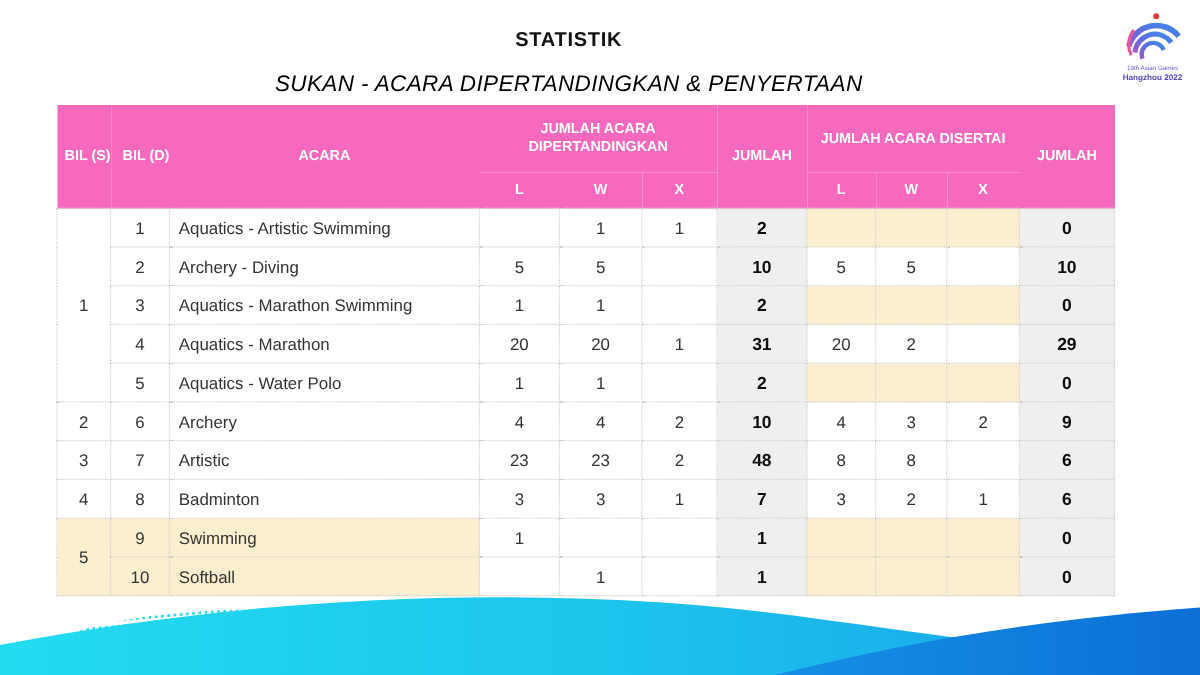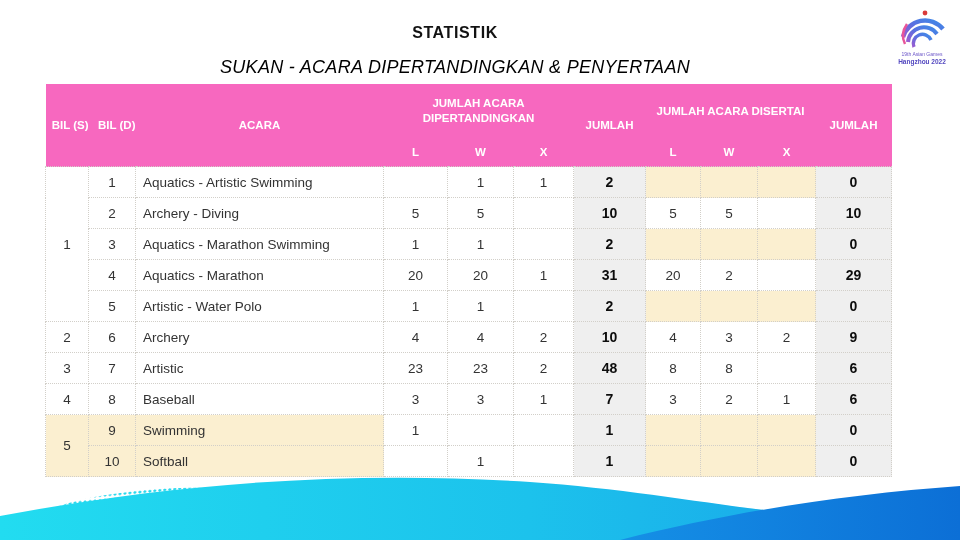--- a/index.html
+++ b/index.html
@@ -150,21 +150,21 @@
         <td>20</td>
         <td>1</td>
         <td class="total">31</td>
         <td>20</td>
         <td>2</td>
         <td></td>
         <td class="total">29</td>
       </tr>
       <tr>
         <td>5</td>
-        <td class="sukan">Artistic - Water Polo</td>
+        <td class="sukan">Aquatics - Water Polo</td>
         <td>1</td>
         <td>1</td>
         <td></td>
         <td class="total">2</td>
         <td class="hl"></td>
         <td class="hl"></td>
         <td class="hl"></td>
         <td class="total">0</td>
       </tr>
       <tr>
@@ -189,21 +189,21 @@
         <td>2</td>
         <td class="total">48</td>
         <td>8</td>
         <td>8</td>
         <td></td>
         <td class="total">6</td>
       </tr>
       <tr>
         <td>4</td>
         <td>8</td>
-        <td class="sukan">Baseball</td>
+        <td class="sukan">Badminton</td>
         <td>3</td>
         <td>3</td>
         <td>1</td>
         <td class="total">7</td>
         <td>3</td>
         <td>2</td>
         <td>1</td>
         <td class="total">6</td>
       </tr>
       <tr>

